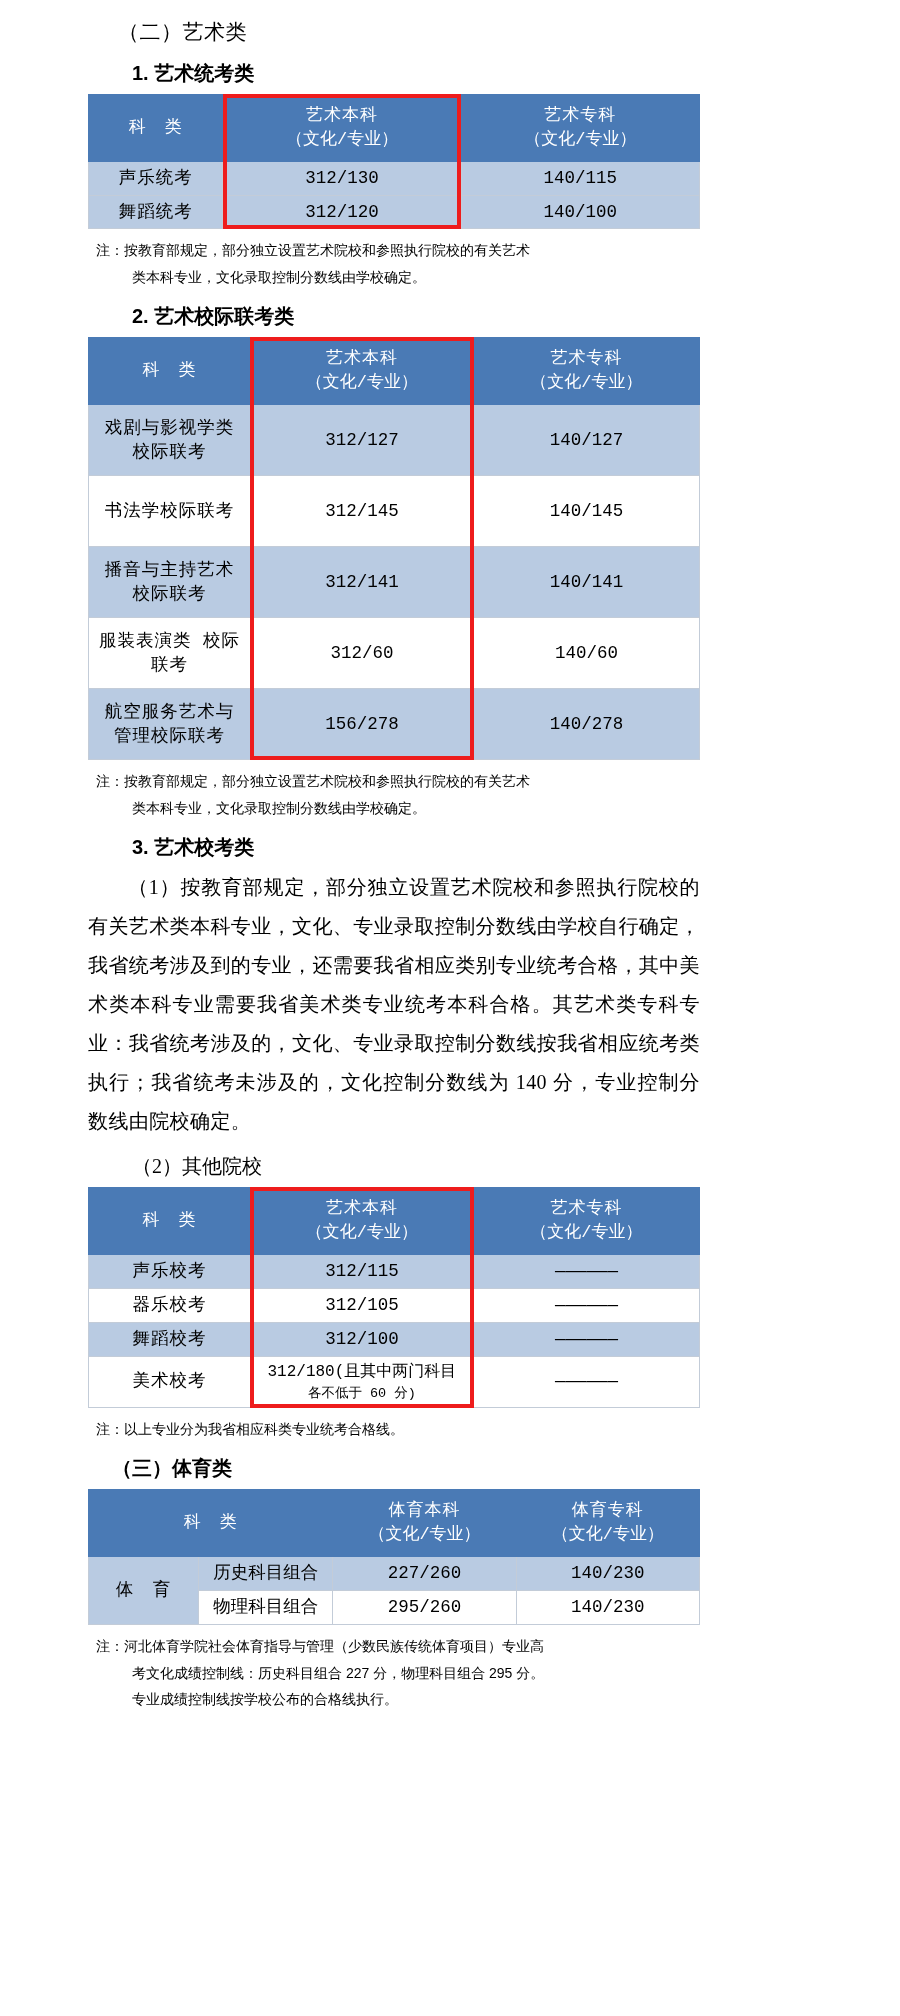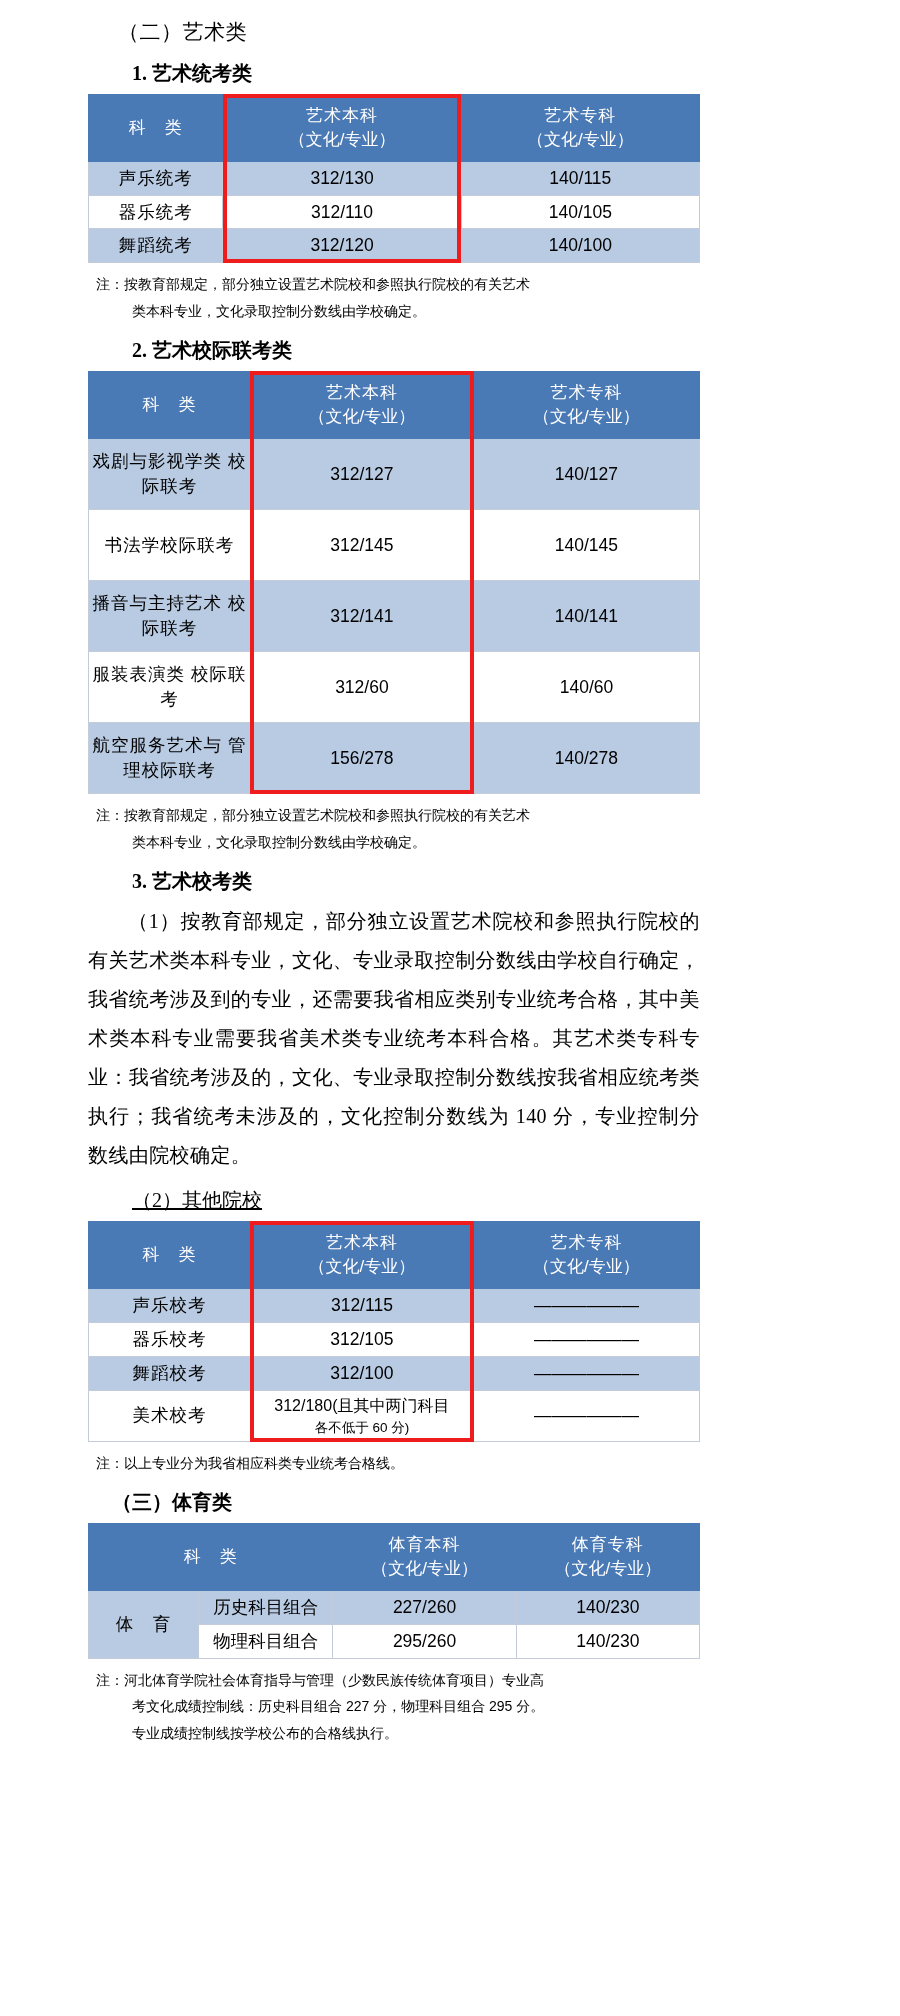--- a/index.html
+++ b/index.html
@@ -27,21 +27,21 @@
   
   .h-section {
     font-family: "Liberation Sans", "DejaVu Sans", sans-serif;
     font-size: 21px;
     font-weight: 400;
     letter-spacing: 0.5px;
     margin: 6px 0 8px 30px;
     line-height: 1.5;
   }
   .h-sub {
-    font-family: Liberation Serif, serif;
+    font-family: Liberation Sans, sans-serif;
     font-size: 20px;
     font-weight: 700;
     margin: 10px 0 6px 44px;
     line-height: 1.5;
   }
   .h-item {
     font-family: "Liberation Serif", "DejaVu Serif", serif;
     font-size: 20px;
     margin: 10px 0 6px 44px;
     line-height: 1.5;
@@ -67,21 +67,21 @@
   }
   .para-first {
     text-indent: 40px;
   }
 
   
   table.score {
     border-collapse: collapse;
     width: 100%;
     table-layout: fixed;
-    font-family: Liberation Sans, sans-serif;
+    font-family: Liberation Mono, monospace;
     margin: 2px 0 2px 0;
   }
   table.score th,
   table.score td {
     border: 1px solid #c3ccd8;
     text-align: center;
     vertical-align: middle;
     font-size: 17.5px;
     padding: 4px 2px;
     line-height: 1.42;
@@ -174,25 +174,20 @@
               <span class="l2">（文化/专业）</span>
             </th>
           </tr>
         </thead>
         <tbody>
           <tr class="alt">
             <td class="cat">声乐统考</td>
             <td>312/130</td>
             <td>140/115</td>
           </tr>
-          <tr class="plain">
-            <td class="cat">器乐统考</td>
-            <td>312/110</td>
-            <td>140/105</td>
-          </tr>
           <tr class="alt">
             <td class="cat">舞蹈统考</td>
             <td>312/120</td>
             <td>140/100</td>
           </tr>
         </tbody>
       </table>
     </div>
 
     <div class="note">
@@ -269,21 +264,21 @@
 
     <div class="note">
       <span>注：按教育部规定，部分独立设置艺术院校和参照执行院校的有关艺术</span>
       <span class="ind">类本科专业，文化录取控制分数线由学校确定。</span>
     </div>
 
     <div class="h-sub">3. 艺术校考类</div>
 
     <div class="para para-first">（1）按教育部规定，部分独立设置艺术院校和参照执行院校的有关艺术类本科专业，文化、专业录取控制分数线由学校自行确定，我省统考涉及到的专业，还需要我省相应类别专业统考合格，其中美术类本科专业需要我省美术类专业统考本科合格。其艺术类专科专业：我省统考涉及的，文化、专业录取控制分数线按我省相应统考类执行；我省统考未涉及的，文化控制分数线为 140 分，专业控制分数线由院校确定。</div>
 
-    <div class="h-item" style="text-decoration:underline;">（2）其他院校</div>
+    <div class="h-item" style="">（2）其他院校</div>
 
     <div class="tablewrap">
       <div class="redbox" style="left:26.5%; top:0; width:36.5%; height:100%;"></div>
       <table class="score">
         <colgroup>
           <col class="c-cat">
             <col class="c-main">
             <col class="c-sec">
         </colgroup>
         <thead>

